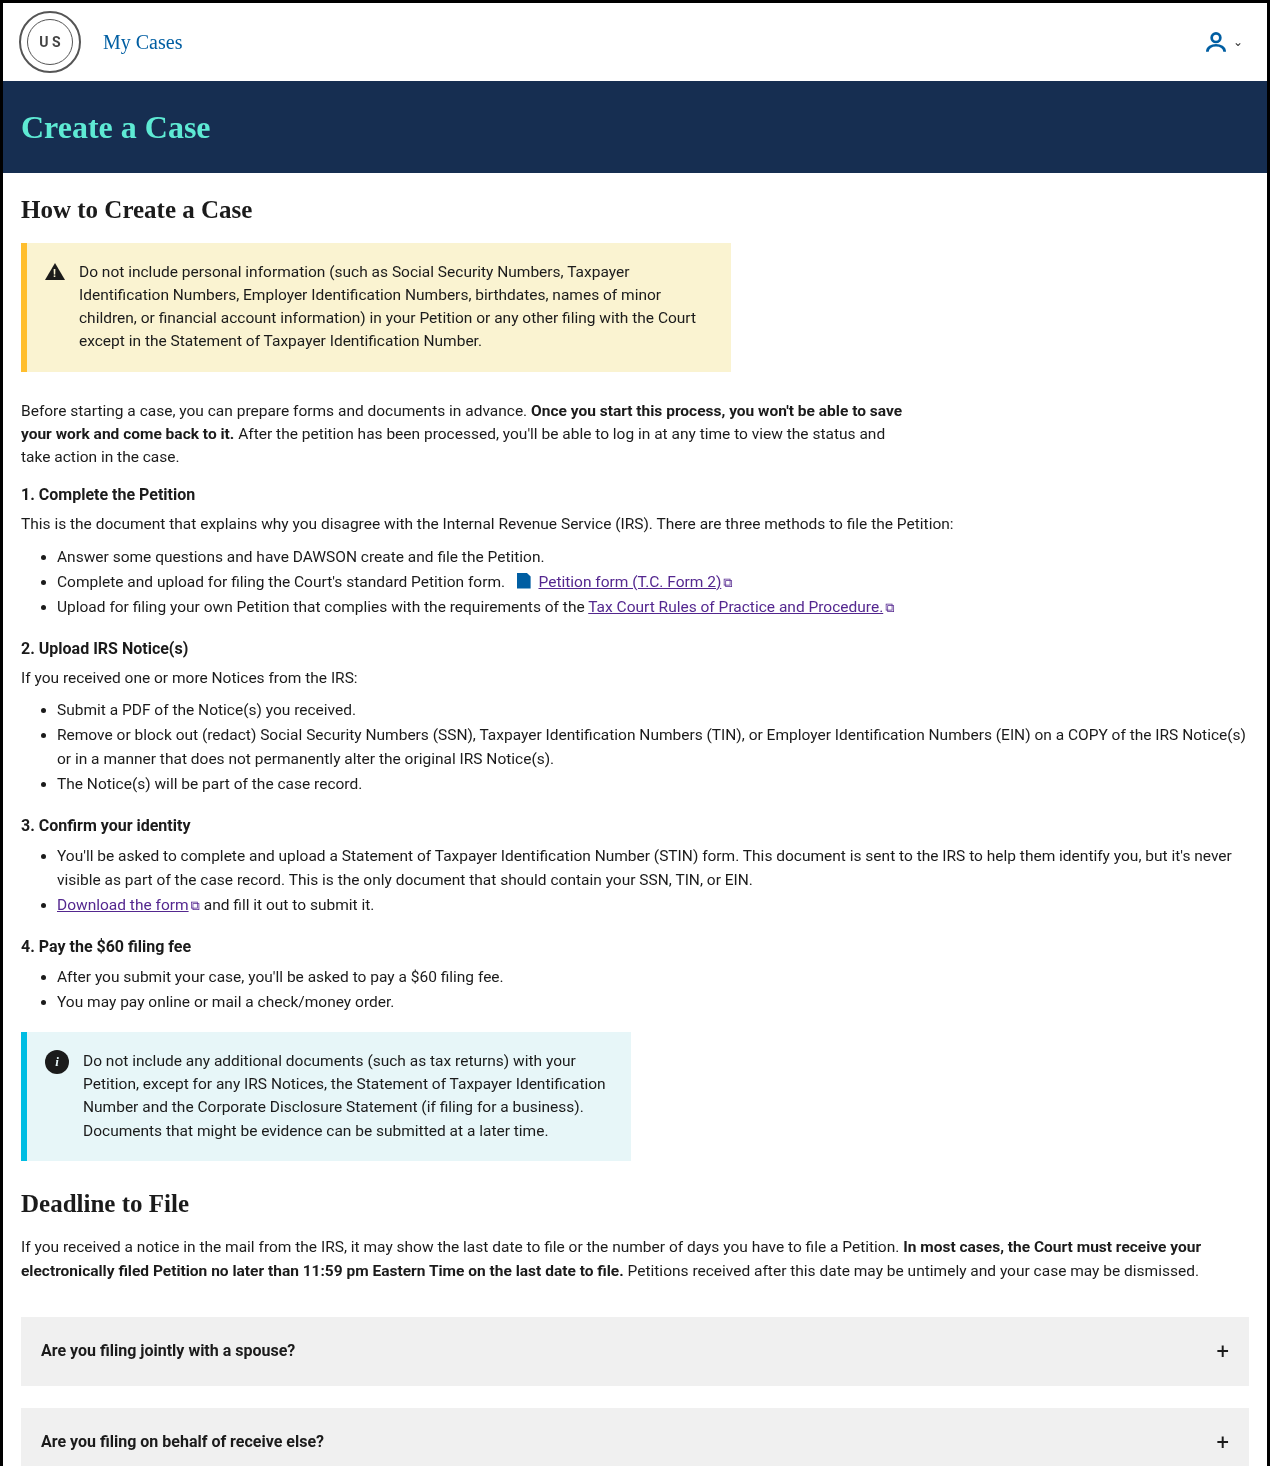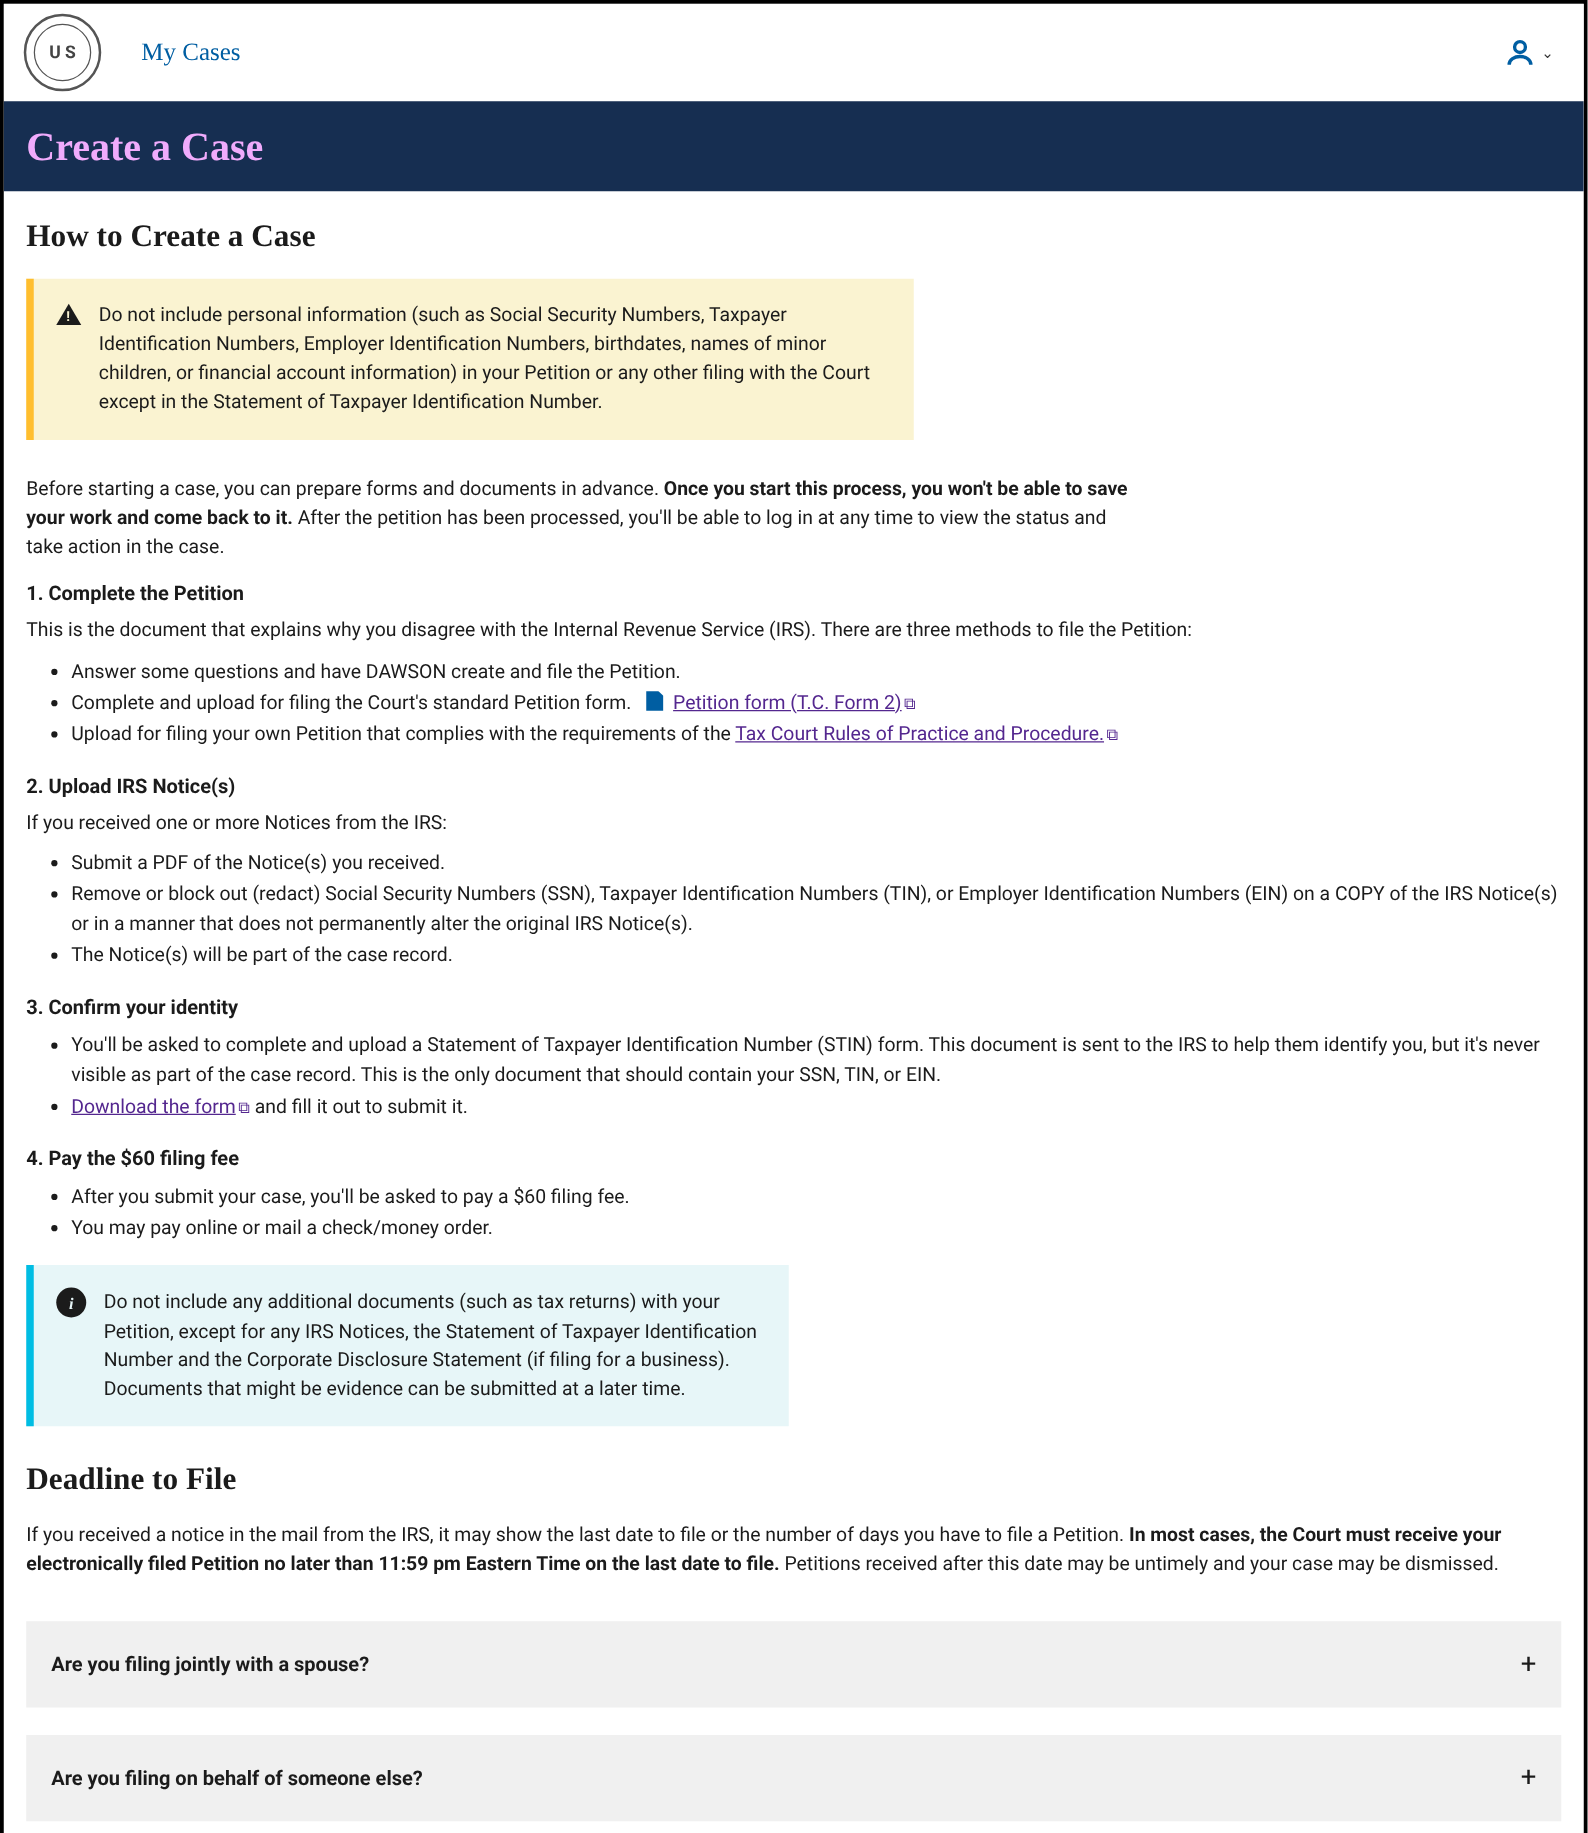--- a/index.html
+++ b/index.html
@@ -13,21 +13,21 @@
       font-size: 16px;
       line-height: 1.5;
     }
     .header-nav {
       display: flex;
       justify-content: space-between;
       align-items: center;
       padding: 8px 16px;
       background: #fff;
     }
-    .header-left { display: flex; align-items: center; gap: 32px; }
+    .header-left { display: flex; align-items: center; gap: 22px; }
     .seal {
       width: 62px; height: 62px;
       border-radius: 50%;
       background: #fff;
       border: 2px solid #555;
       display: flex;
       align-items: center;
       justify-content: center;
       position: relative;
     }
@@ -60,22 +60,22 @@
     .user-icon {
       width: 26px; height: 26px;
       fill: none;
       stroke: #005ea2;
       stroke-width: 2.5;
     }
     .chevron-down { font-size: 12px; color: #333; }
 
     .title-bar {
       background: #162e51;
-      color: #f0abfc;
-      padding: 12px 18px;
+      color: #5eead4;
+      padding: 22px 18px;
       font-family: Georgia, "Times New Roman", serif;
       font-size: 32px;
       font-weight: bold;
     }
     .content {
       padding: 18px;
     }
     h2.section {
       font-family: Georgia, "Times New Roman", serif;
       font-size: 25px;
@@ -275,17 +275,17 @@
 
   <p class="step-desc" style="margin-bottom:34px;">
     <span>If you received a notice in the mail from the IRS, it may show the last date to file or the number of days you have to file a Petition. </span><b>In most cases, the Court must receive your electronically filed Petition no later than 11:59 pm Eastern Time on the last date to file.</b><span> Petitions received after this date may be untimely and your case may be dismissed.</span>
   </p>
 
   <div class="accordion">
     <span>Are you filing jointly with a spouse?</span>
     <span class="plus">+</span>
   </div>
   <div class="accordion">
-    <span>Are you filing on behalf of someone else?</span>
+    <span>Are you filing on behalf of receive else?</span>
     <span class="plus">+</span>
   </div>
 
 </div>
 
 </body></html>

